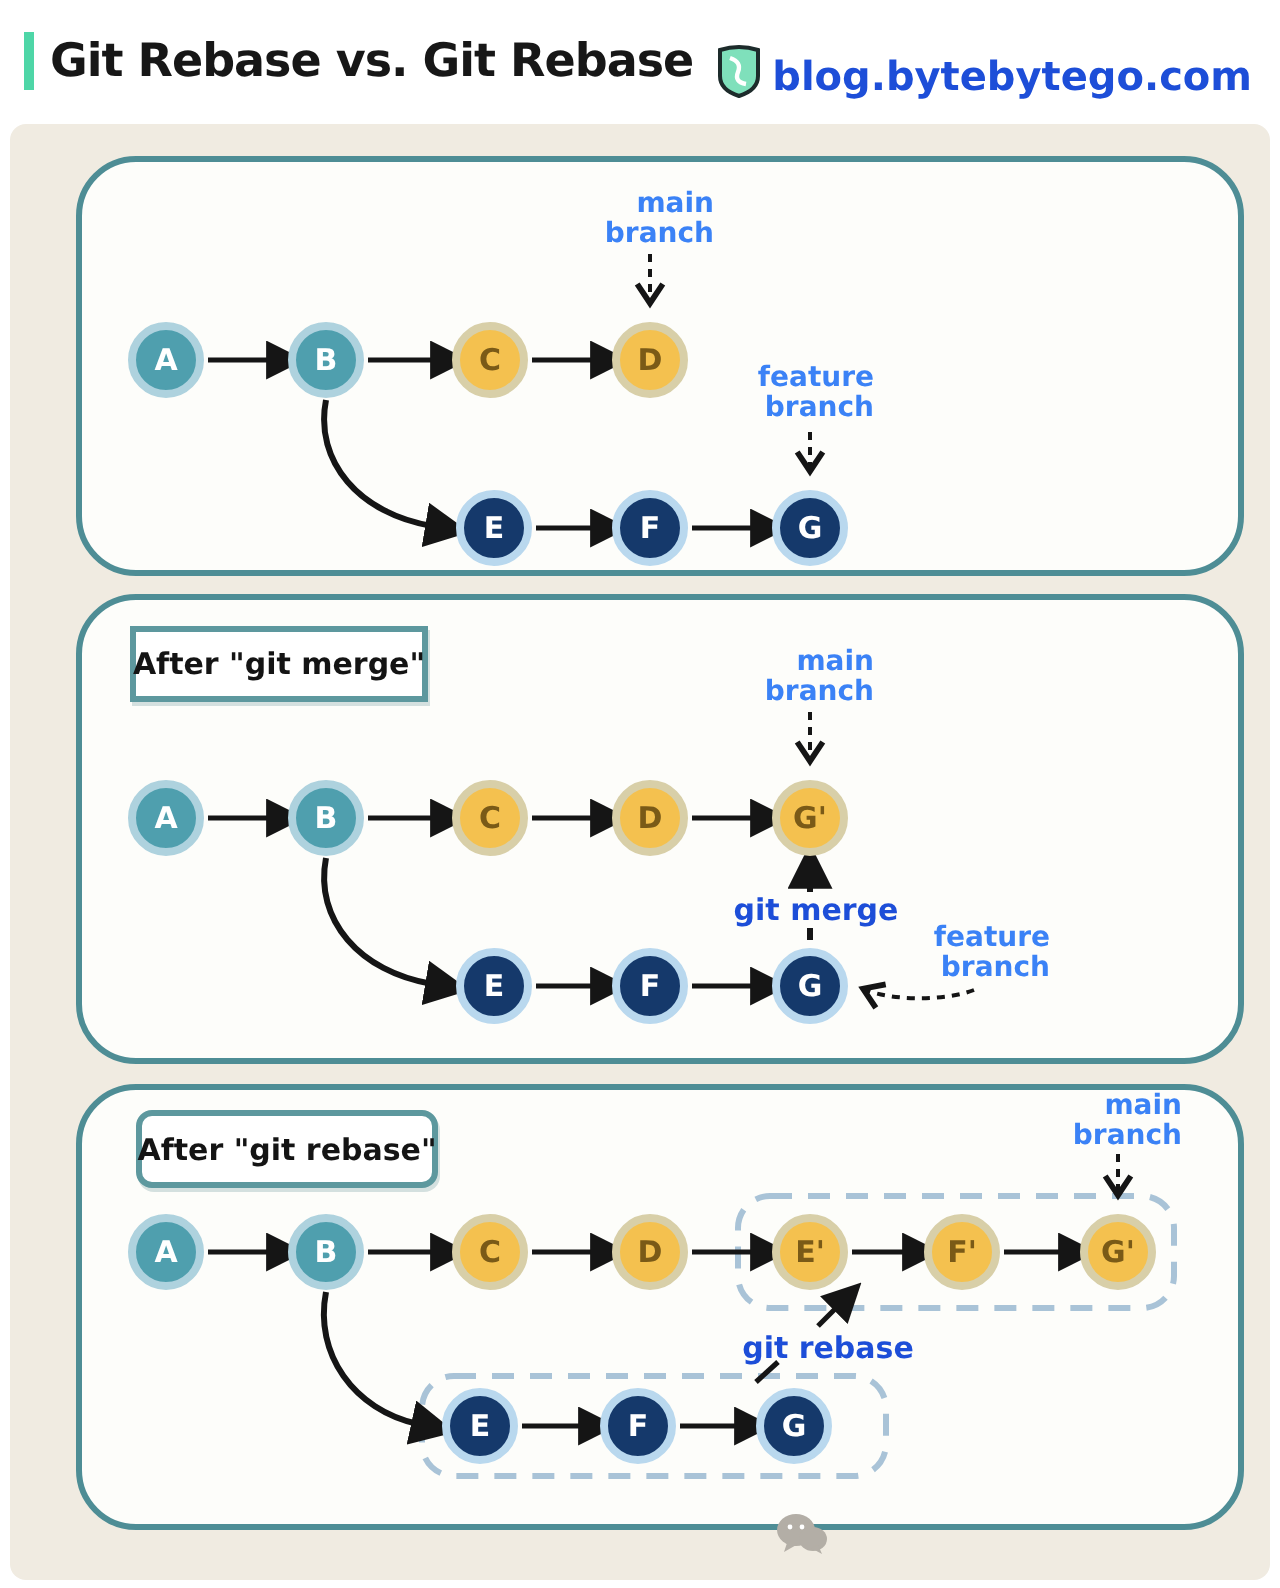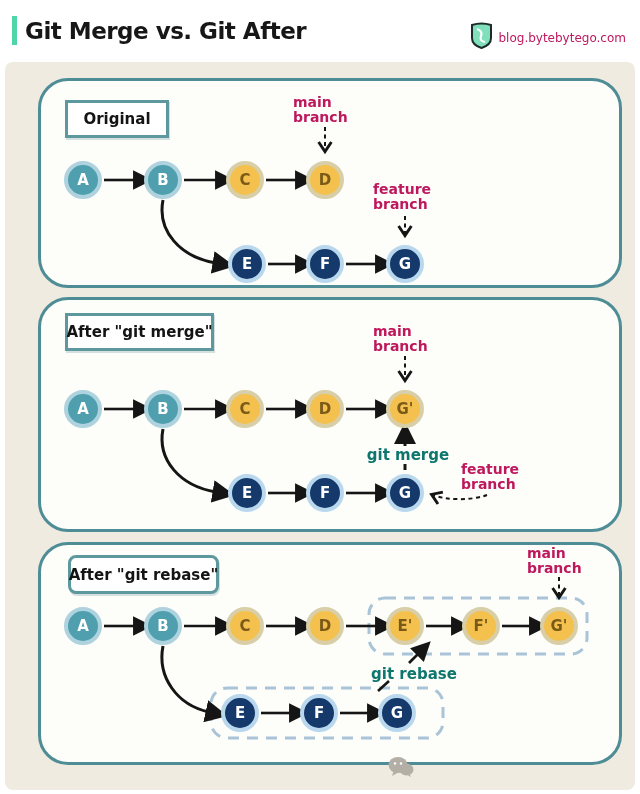--- a/index.html
+++ b/index.html
@@ -5,21 +5,21 @@
   html,body{margin:0;padding:0;}
   body{width:640px;height:794px;position:relative;background:#ffffff;
        font-family:"DejaVu Sans","Liberation Sans",sans-serif;overflow:hidden;}
 
   
   .header{position:absolute;left:0;top:0;width:640px;height:62px;background:#ffffff;}
   .accent-bar{position:absolute;left:12px;top:16px;width:5px;height:29px;background:#4ed6a7;}
   .title{position:absolute;left:25px;top:18px;font-size:23px;font-weight:bold;color:#171717;
          letter-spacing:-0.5px;white-space:nowrap;}
   .brand{position:absolute;right:14px;top:22px;display:flex;align-items:center;gap:5px;}
-  .site{font-size:12px;font-weight:normal;color:#be185d;white-space:nowrap;}
+  .site{font-size:20px;font-weight:bold;color:#1d4ed8;white-space:nowrap;}
 
   
   .canvas{position:absolute;left:5px;top:62px;width:630px;height:728px;
           background:#f0ebe1;border-radius:8px;}
 
   
   .panel{position:absolute;left:38px;width:584px;background:#fdfdfa;
          border:3px solid #4e8d95;border-radius:30px;box-sizing:border-box;}
   .panel svg{position:absolute;left:0;top:0;}
   .p1{top:78px;height:210px;}
@@ -33,36 +33,36 @@
 
   
   .node{position:absolute;width:30px;height:30px;border-radius:50%;
         display:flex;align-items:center;justify-content:center;
         font-size:15px;font-weight:bold;}
   .teal {background:#4f9fae;border:4px solid #aed2de;color:#ffffff;}
   .amber{background:#f4c14f;border:4px solid #d8cfa8;color:#7a5a17;}
   .navy {background:#15396b;border:4px solid #b9d8ee;color:#ffffff;}
 
   
-  .ann{position:absolute;font-size:14px;font-weight:bold;color:#be185d;
-       text-align:left;line-height:15px;width:64px;}
-  .cmd{position:absolute;font-size:15px;font-weight:bold;color:#0f766e;
+  .ann{position:absolute;font-size:14px;font-weight:bold;color:#3b82f6;
+       text-align:right;line-height:15px;width:64px;}
+  .cmd{position:absolute;font-size:15px;font-weight:bold;color:#1d4ed8;
        text-align:center;white-space:nowrap;}
   .cmd-bg{background:#fdfdfa;padding:0 3px;}
 
   
   .watermark{position:absolute;left:388px;top:756px;display:flex;align-items:center;gap:7px;
              color:#b3aea6;font-size:17px;font-weight:bold;white-space:nowrap;}
 </style>
 </head>
 <body>
 
 <div class="header">
   <div class="accent-bar"></div>
-  <div class="title">Git Merge vs. Git After</div>
+  <div class="title">Git Rebase vs. Git Rebase</div>
   <div class="brand">
     <span>
       <svg width="23" height="27" viewBox="0 0 23 27">
         <path d="M2 3 Q11.5 0 21 3 L21 16 Q21 23 11.5 26 Q2 23 2 16 Z" fill="#7fe0bb" stroke="#1d2b2b" stroke-width="2"></path>
         <path d="M7 7 Q13 9 11 14 Q9 19 15 20" fill="none" stroke="#ffffff" stroke-width="2.2"></path>
       </svg>
     </span>
     <span class="site">blog.bytebytego.com</span>
   </div>
 </div>
@@ -83,21 +83,20 @@
       <line x1="63" y1="99" x2="95" y2="99" marker-end="url(#mh1)"></line>
       <line x1="143" y1="99" x2="177" y2="99" marker-end="url(#mh1)"></line>
       <line x1="225" y1="99" x2="257" y2="99" marker-end="url(#mh1)"></line>
       <line x1="227" y1="183" x2="257" y2="183" marker-end="url(#mh1)"></line>
       <line x1="305" y1="183" x2="337" y2="183" marker-end="url(#mh1)"></line>
       <path d="M122,119 C116,150 139,176 175,182" marker-end="url(#mh1)" stroke-width="3"></path>
       <line x1="284" y1="46" x2="284" y2="69" stroke-width="2" stroke-dasharray="4 3.5" marker-end="url(#vh1)"></line>
       <line x1="364" y1="135" x2="364" y2="153" stroke-width="2" stroke-dasharray="4 3.5" marker-end="url(#vh1)"></line>
     </g>
   </svg>
-  <div class="label-box" style="left:24px;top:19px;width:98px;height:32px;">Original</div>
   <div class="ann" style="left:252px;top:14px;">main branch</div>
   <div class="ann" style="left:332px;top:101px;">feature branch</div>
   <div class="node teal" style="left:23px;top:80px">A</div>
   <div class="node teal" style="left:103px;top:80px">B</div>
   <div class="node amber" style="left:185px;top:80px">C</div>
   <div class="node amber" style="left:265px;top:80px">D</div>
   <div class="node navy" style="left:187px;top:164px">E</div>
   <div class="node navy" style="left:265px;top:164px">F</div>
   <div class="node navy" style="left:345px;top:164px">G</div>
 </div>

